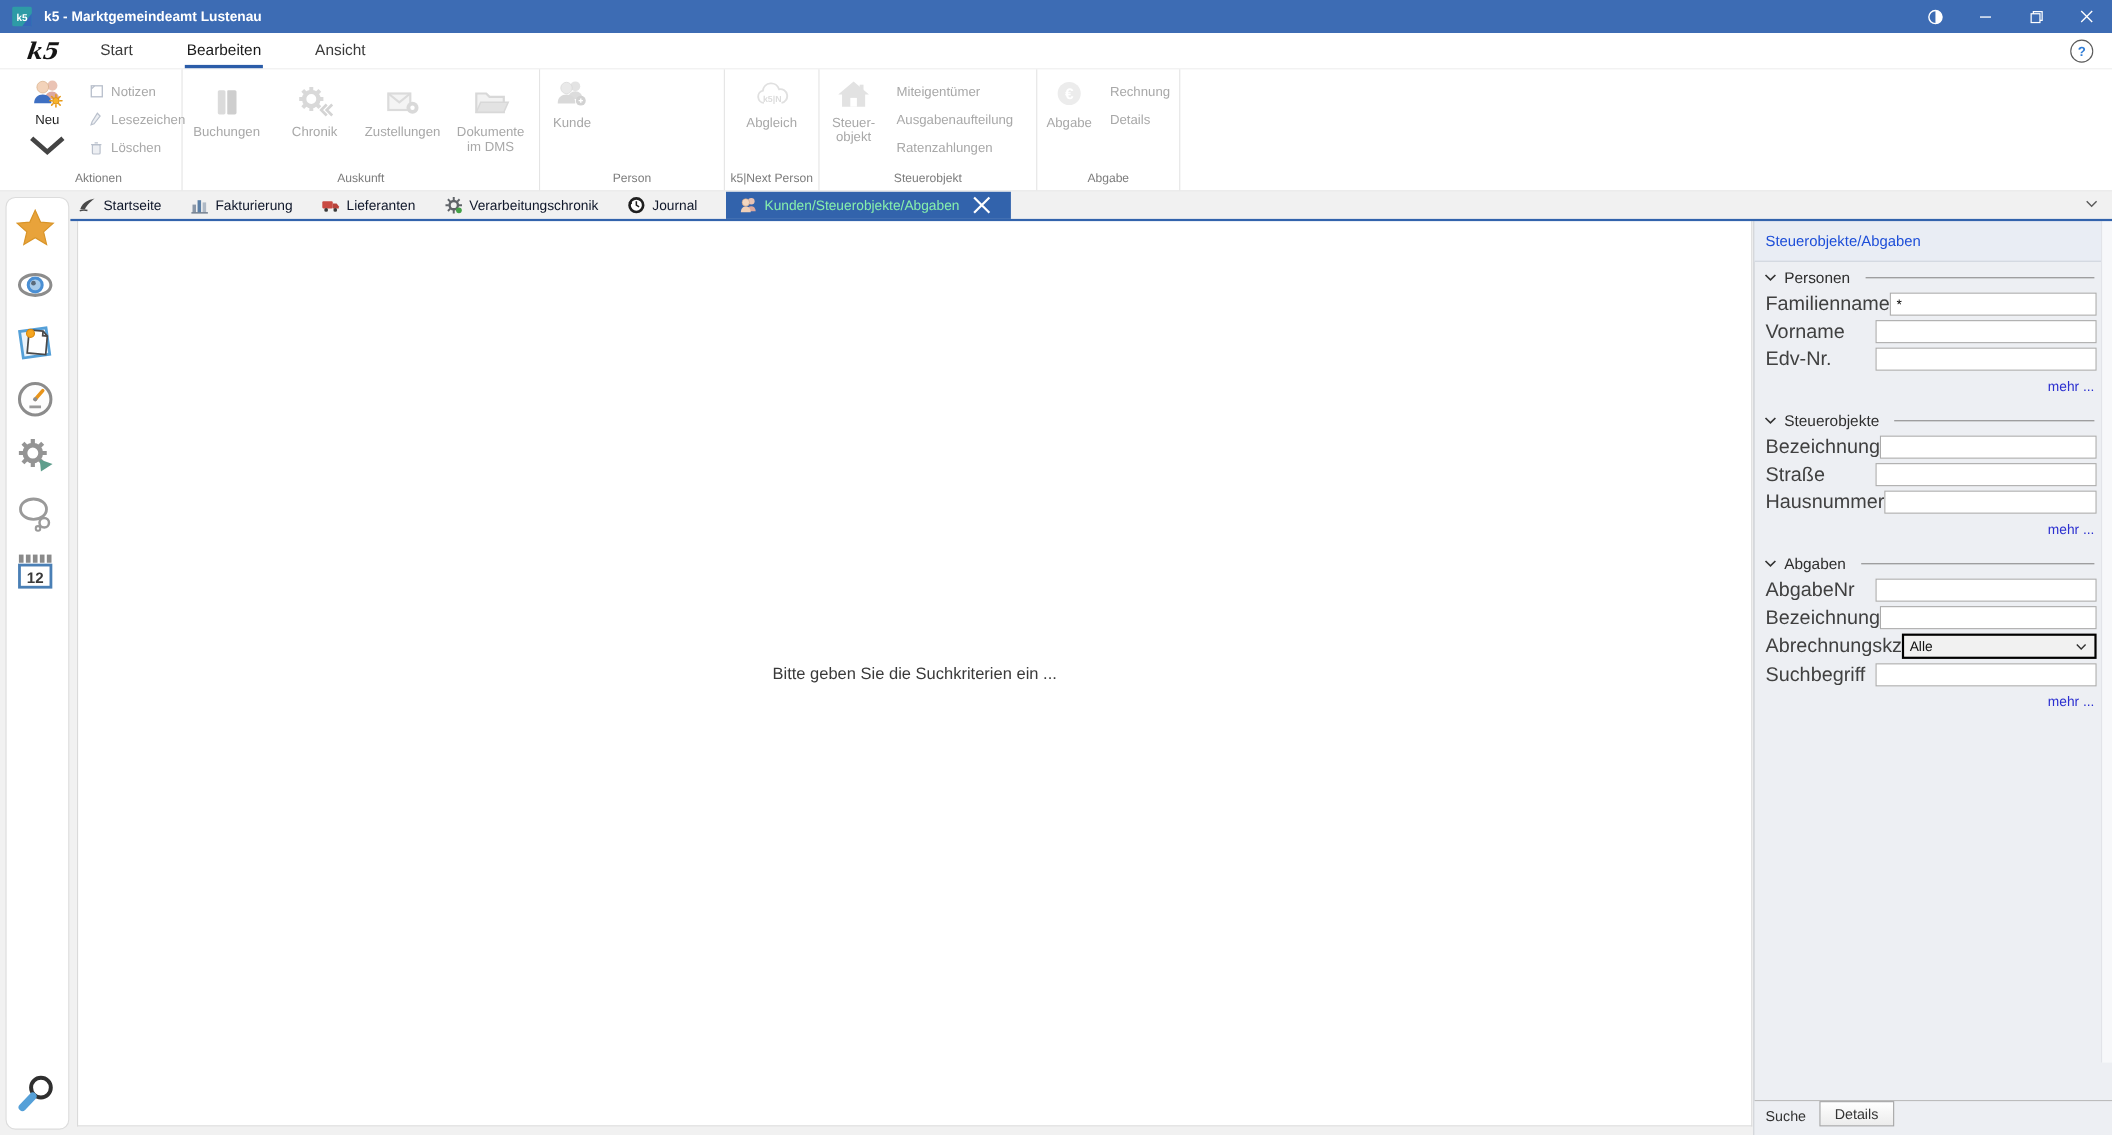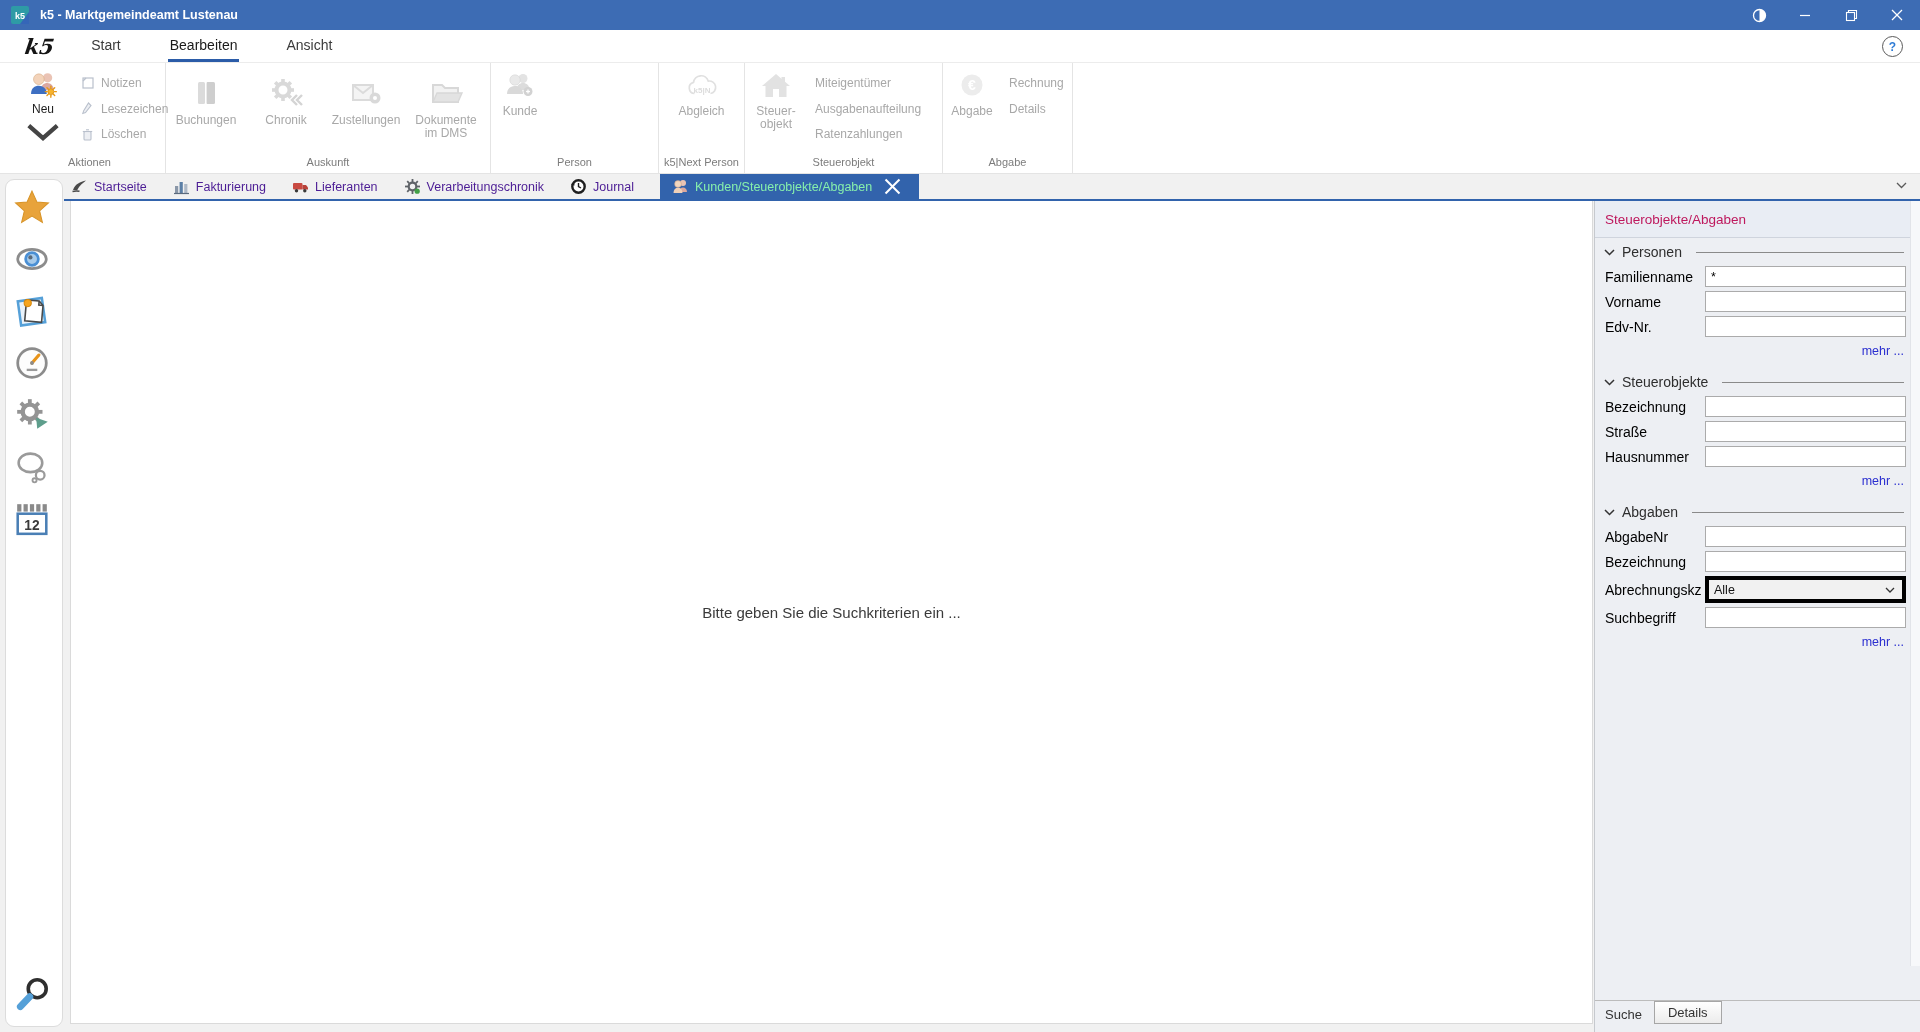--- a/index.html
+++ b/index.html
@@ -33,51 +33,51 @@
   .rsmall{display:flex;align-items:center;height:26px;font-size:12px;color:#a8a8a8;white-space:nowrap;}
   .rsmall svg{width:15px;height:15px;margin-right:6px;flex:none;}
   .rsmall.noicon{padding-left:0;}
   .rmed{width:80px;display:flex;flex-direction:column;align-items:center;padding-top:12px;flex:none;}
   .rmed svg{width:36px;height:36px;}
   .rmed .lbl{margin-top:3px;font-size:12px;line-height:13px;text-align:center;color:#a8a8a8;max-width:76px;}
   .neu-chev{margin-top:2px;}
 
   
   .tabstrip{position:absolute;top:174px;left:0;right:0;height:25px;display:flex;align-items:stretch;padding-left:71px;z-index:7;}
-  .tab{display:flex;align-items:center;font-size:12.5px;color:#4c1d95;margin-right:26px;white-space:nowrap;}
+  .tab{display:flex;align-items:center;font-size:12.5px;color:#0f172a;margin-right:26px;white-space:nowrap;}
   .tab svg{width:17px;height:17px;margin-right:6px;}
   .tab.active{background:#3263AC;color:#86efac;padding:0 12px;margin-right:0;}
   .tab .close{margin-left:12px;display:flex;align-items:center;}
   .tab-chevron{position:absolute;right:13px;top:8px;}
   .blueline{position:absolute;top:199px;left:64px;right:0;height:2px;background:#3263AC;z-index:7;}
 
   
   .sidebar{position:absolute;left:5px;top:179px;width:58px;bottom:5px;background:#fff;border:1px solid #dcdcdc;border-radius:9px;z-index:8;display:flex;flex-direction:column;align-items:center;box-sizing:border-box;}
   .side-item{width:40px;height:40px;margin-top:12px;display:flex;align-items:center;justify-content:flex-start;flex:none;}
   .side-item:first-child{margin-top:7px;}
   .side-bottom{margin-top:auto;margin-bottom:12px;}
 
   
   .main{position:absolute;left:70px;top:201px;width:1523px;bottom:8px;background:#fff;border:1px solid #dadada;border-top:none;box-sizing:border-box;display:flex;align-items:center;justify-content:center;z-index:5;}
   .main-msg{font-size:15px;color:#3a3a3a;}
 
   
   .panel{position:absolute;left:1594px;right:0;top:201px;bottom:0;background:#EDEFF3;border-left:1px solid #c6c9ce;box-sizing:border-box;z-index:6;}
-  .panel-header{height:36px;display:flex;align-items:center;padding-left:10px;font-size:13.5px;color:#be185d;border-bottom:1px solid #cfd4dd;background:#E9EDF4;}
+  .panel-header{height:36px;display:flex;align-items:center;padding-left:10px;font-size:13.5px;color:#1d4ed8;border-bottom:1px solid #cfd4dd;background:#E9EDF4;}
   .panel-scroll{position:absolute;right:0;top:0;bottom:66px;width:9px;background:#F7F8FA;border-left:1px solid #e2e4e9;}
   .sec{margin-top:4px;}
   .sec.gap{margin-top:14px;}
   .sec-h{display:flex;align-items:center;height:20px;margin:0 16px 0 9px;}
   .sec-h svg{margin-right:7px;flex:none;}
   .sec-title{font-size:14px;color:#2e2e2e;white-space:nowrap;}
   .sec-rule{flex:1;height:1px;background:#8a8a8a;margin-left:14px;}
   .frow{display:flex;align-items:center;margin:4px 14px 0 10px;}
-  .frow label{flex:0 0 100px;font-size:14px;color:#000000;}
+  .frow label{flex:0 0 100px;font-size:18px;color:#404040;}
   .frow input{flex:1;height:19px;border:1px solid #ABABAB;background:#fff;font-size:12.5px;padding:0 5px;font-family:inherit;outline:none;min-width:0;}
-  .fsel{flex:1;height:19px;border:4px solid #000000;background:#F1F1F1;display:flex;align-items:center;font-size:12.5px;color:#111;padding-left:5px;}
+  .fsel{flex:1;height:19px;border:2px solid #000000;background:#F1F1F1;display:flex;align-items:center;font-size:12.5px;color:#111;padding-left:5px;}
   .fsel svg{margin-left:auto;margin-right:7px;}
   .more{text-align:right;margin:7px 16px 1px 0;font-size:12.5px;color:#2B2FD0;}
   .pfoot{position:absolute;left:0;right:0;bottom:0;background:#EDEFF3;}
   .pfoot-rule{height:1px;background:#bcbcbc;}
   .pfoot-links{display:flex;align-items:center;height:33px;padding-left:8px;}
   .pfoot-links svg{margin-right:4px;}
   .link{font-size:13.5px;color:#2433C8;margin-right:20px;}
   .pfoot-tabs{display:flex;align-items:flex-start;height:31px;padding-left:8px;}
   .ptab-active{font-size:13px;color:#333;padding:6px 10px 0 2px;}
   .ptab{font-size:13px;color:#333;border:1px solid #a6a6a6;background:linear-gradient(#ffffff,#ececec);padding:3px 13px;margin-left:2px;}

